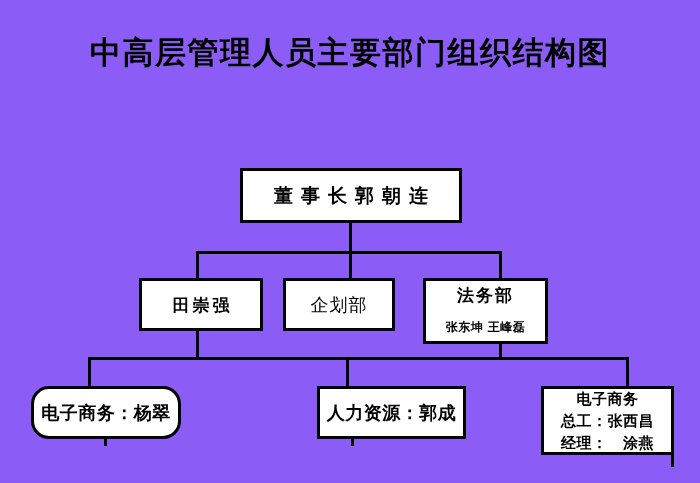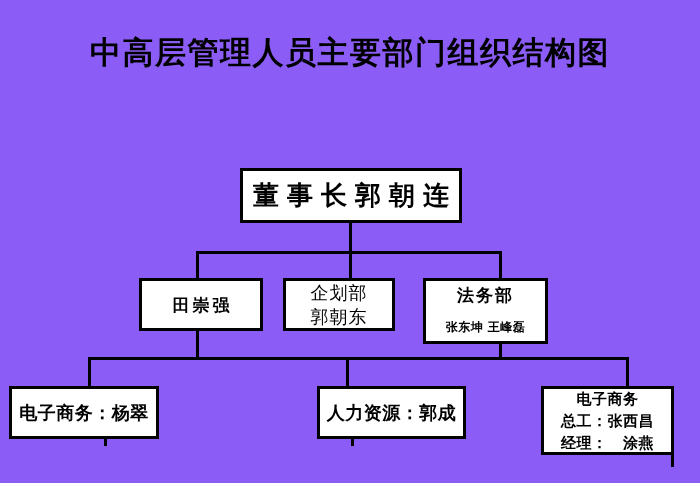--- a/index.html
+++ b/index.html
@@ -35,40 +35,40 @@
     background: #ffffff;
     display: flex;
     flex-direction: column;
     align-items: center;
     justify-content: center;
     text-align: center;
     white-space: nowrap;
   }
   .box-chairman {
     left: 240px; top: 168px; width: 222px; height: 55px;
-    font-size: 26px; font-weight: bold; letter-spacing: 8px; text-indent: 8px;
+    font-size: 19px; font-weight: bold; letter-spacing: 8px; text-indent: 8px;
   }
   .box-assistant {
     left: 139px; top: 278px; width: 124px; height: 53px;
     font-size: 17px; font-weight: bold; letter-spacing: 3px; line-height: 24px; text-indent: 3px;
   }
   .box-planning {
     left: 283px; top: 278px; width: 112px; height: 53px;
     font-size: 18px; font-weight: normal; letter-spacing: 1px; line-height: 24px;
   }
   .box-legal {
     left: 423px; top: 278px; width: 125px; height: 66px;
     line-height: 24px;
     gap: 8px;
   }
   .box-legal .l1 { font-size: 17px; font-weight: bold; letter-spacing: 2px; }
   .box-legal .l2 { font-size: 12px; font-weight: bold; letter-spacing: 0.5px; }
   .box-ecommerce {
-    left: 9px; top: 386px; width: 150px; height: 53px;
-    font-size: 18px; font-weight: bold; letter-spacing: 0.5px;
+    left: 31px; top: 386px; width: 150px; height: 53px;
+    font-size: 18px; font-weight: bold; letter-spacing: 0.5px; border-radius: 18px;
   }
   .box-hr {
     left: 273px; top: 386px; width: 149px; height: 53px;
     font-size: 18px; font-weight: bold; letter-spacing: 0.5px; margin-left: 44px;
   }
   .box-paint {
     left: 541px; top: 386px; width: 133px; height: 69px;
     font-size: 15px; font-weight: bold; line-height: 22px; letter-spacing: 0.5px;
   }
 </style>
@@ -101,21 +101,20 @@
   <div class="box box-chairman">
     <div>董事长郭朝连</div>
   </div>
 
   <div class="box box-assistant">
     <div>田崇强</div>
   </div>
 
   <div class="box box-planning">
     <div>企划部</div>
-    <div>郭朝东</div>
   </div>
 
   <div class="box box-legal">
     <div class="l1">法务部</div>
     <div class="l2">张东坤 王峰磊</div>
   </div>
 
   <div class="box box-ecommerce">
     <div>电子商务：杨翠</div>
   </div>

